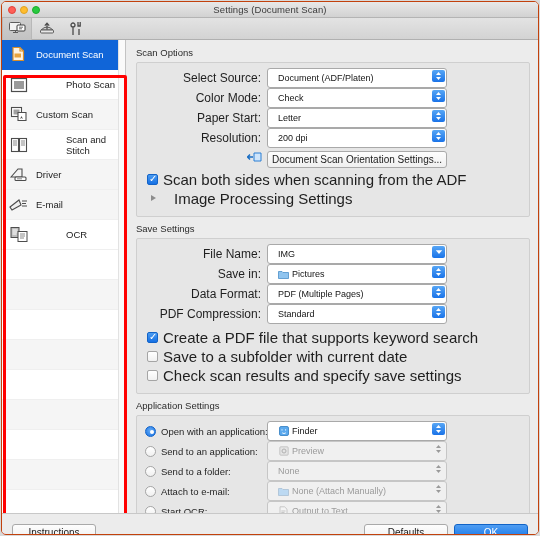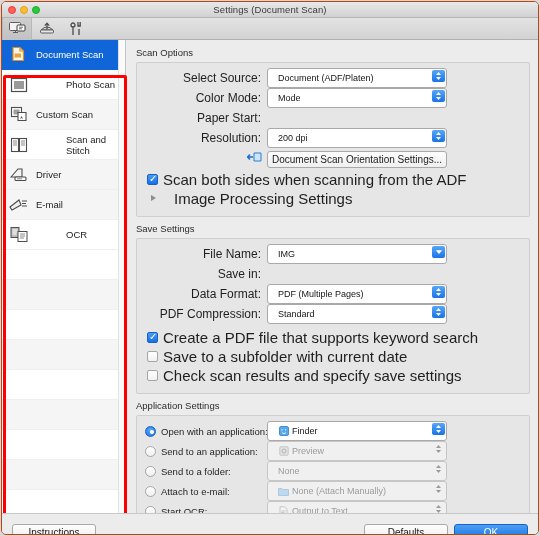--- a/index.html
+++ b/index.html
@@ -329,32 +329,41 @@
                   <path d="M3.5 1L6 4H1z" fill="#fff"></path>
                   <path d="M3.5 9L1 6h5z" fill="#fff"></path>
                 </svg>
             </span>
           </div>
         </div>
 
         <div class="row">
           <div class="lab">Color Mode:</div>
           <div class="popup">
-            <span class="txt">Mode</span>
+            <span class="txt">Check</span>
             <span class="arrow-btn">
               <svg width="7" height="10" viewBox="0 0 7 10">
                   <path d="M3.5 1L6 4H1z" fill="#fff"></path>
                   <path d="M3.5 9L1 6h5z" fill="#fff"></path>
                 </svg>
             </span>
           </div>
         </div>
 
         <div class="row">
           <div class="lab">Paper Start:</div>
+          <div class="popup">
+            <span class="txt">Letter</span>
+            <span class="arrow-btn">
+              <svg width="7" height="10" viewBox="0 0 7 10">
+                  <path d="M3.5 1L6 4H1z" fill="#fff"></path>
+                  <path d="M3.5 9L1 6h5z" fill="#fff"></path>
+                </svg>
+            </span>
+          </div>
         </div>
 
         <div class="row">
           <div class="lab">Resolution:</div>
           <div class="popup">
             <span class="txt">200 dpi</span>
             <span class="arrow-btn">
               <svg width="7" height="10" viewBox="0 0 7 10">
                   <path d="M3.5 1L6 4H1z" fill="#fff"></path>
                   <path d="M3.5 9L1 6h5z" fill="#fff"></path>
@@ -396,20 +405,34 @@
             <span class="arrow-btn">
               <svg width="8" height="6" viewBox="0 0 8 6">
                   <path d="M4 5L0.8 1.2h6.4z" fill="#fff"></path>
                 </svg>
             </span>
           </div>
         </div>
 
         <div class="row">
           <div class="lab">Save in:</div>
+          <div class="popup">
+            <span class="ico-sm">
+              <svg width="11" height="9" viewBox="0 0 11 9">
+                <path d="M0.5 1.5h3.5l1 1h5.5v6H0.5z" fill="#8fc4ef" stroke="#4a8fc8" stroke-width=".8"></path>
+              </svg>
+            </span>
+            <span class="txt">Pictures</span>
+            <span class="arrow-btn">
+              <svg width="7" height="10" viewBox="0 0 7 10">
+                  <path d="M3.5 1L6 4H1z" fill="#fff"></path>
+                  <path d="M3.5 9L1 6h5z" fill="#fff"></path>
+                </svg>
+            </span>
+          </div>
         </div>
 
         <div class="row">
           <div class="lab">Data Format:</div>
           <div class="popup">
             <span class="txt">PDF (Multiple Pages)</span>
             <span class="arrow-btn">
               <svg width="7" height="10" viewBox="0 0 7 10">
                   <path d="M3.5 1L6 4H1z" fill="#fff"></path>
                   <path d="M3.5 9L1 6h5z" fill="#fff"></path>

